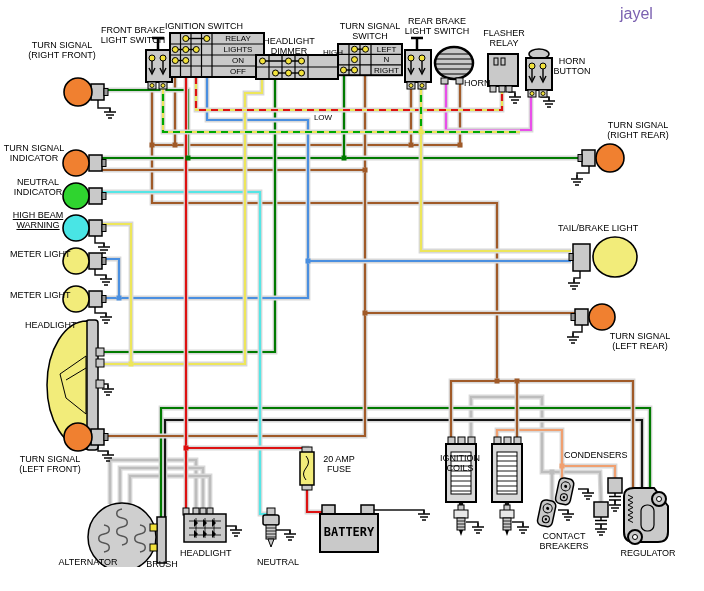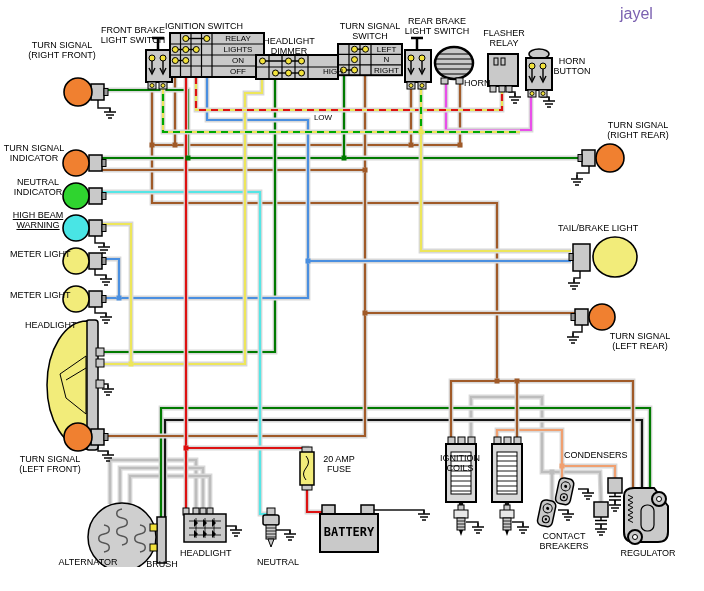--- a/index.html
+++ b/index.html
@@ -711,18 +711,18 @@
 COILS</div>
       <div class="lbl" style="left: 564px; top: 450px;">CONDENSERS</div>
       <div class="lbl c" style="left: 564px; top: 531px;">CONTACT
 BREAKERS</div>
       <div class="lbl c" style="left: 648px; top: 548px;">REGULATOR</div>
     </div>
 <div class="rowlbl" style="left: 238px; top: 39px;">RELAY</div>
     <div class="rowlbl" style="left: 238px; top: 50px;">LIGHTS</div>
     <div class="rowlbl" style="left: 238px; top: 61px;">ON</div>
     <div class="rowlbl" style="left: 238px; top: 72px;">OFF</div>
-    <div class="rowlbl" style="left: 323px; top: 72px; padding-left: 20px;">HIGH</div>
+    <div class="rowlbl" style="left: 323px; top: 53px; padding-left: 20px;">HIGH</div>
     <div class="rowlbl" style="left: 323px; top: 73.5px; margin-top: 44px;">LOW</div>
     <div class="rowlbl" style="left: 386.5px; top: 49.7px;">LEFT</div>
     <div class="rowlbl" style="left: 386.5px; top: 60.1px;">N</div>
     <div class="rowlbl" style="left: 386.5px; top: 70.5px;">RIGHT</div>
   </div>
 
 </body></html>

